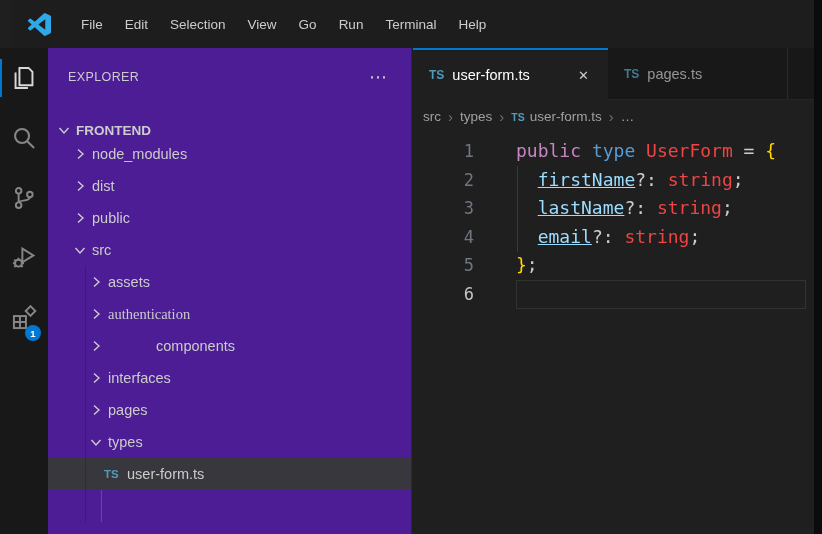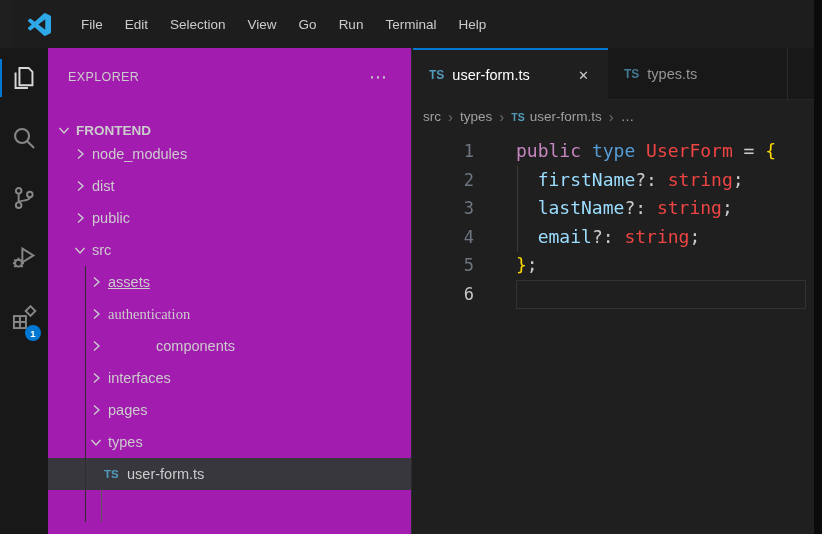--- a/index.html
+++ b/index.html
@@ -16,21 +16,21 @@
   
   .activitybar{position:absolute;left:0;top:48px;width:48px;height:486px;background:#181818;}
   .act-item{position:relative;width:48px;height:60px;display:flex;align-items:center;justify-content:center;color:#868686;}
   .act-item.active{color:#d7d7d7;}
   .act-item .act-icon{width:26px;height:26px;display:flex;}
   .act-item .act-icon svg{width:26px;height:26px;}
   .act-indicator{position:absolute;left:0;top:11px;width:2px;height:38px;background:#0078d4;}
   .act-badge{position:absolute;right:7px;bottom:7px;width:16px;height:16px;border-radius:50%;
     background:#0078d4;color:#fff;font-size:9.5px;font-weight:bold;display:flex;align-items:center;justify-content:center;}
   
-  .sidebar{position:absolute;left:48px;top:48px;width:364px;height:486px;background:#a21caf;
+  .sidebar{position:absolute;left:48px;top:48px;width:364px;height:486px;background:#4c1d95;
     border-right:1px solid #2b2b2b;box-sizing:border-box;}
   .sidebar-header{height:58px;display:flex;align-items:center;justify-content:space-between;
     padding:0 24px 0 20px;box-sizing:border-box;}
   .sidebar-title{font-size:12.5px;letter-spacing:0.4px;color:#cccccc;}
   .more-actions{font-size:18px;color:#cccccc;line-height:10px;}
   .tree-row{height:32px;display:flex;align-items:center;box-sizing:border-box;font-size:14.5px;color:#cccccc;white-space:nowrap;}
   .tree-row.selected{background:#37373d;}
   .tree-row .twisty{width:20px;height:16px;display:flex;align-items:center;flex:0 0 auto;color:#cccccc;}
   .tree-row .twisty svg{width:16px;height:16px;}
   .tree-row.root .label{font-weight:bold;font-size:13.5px;}
@@ -54,21 +54,21 @@
   .crumb .ts-glyph{font-size:10.5px;margin-right:5px;}
   .crumb-sep{color:#6e6e6e;margin:0 7px;font-size:15px;line-height:1;}
   
   .editor{position:relative;height:401px;background:#1f1f1f;
     font-family:"DejaVu Sans Mono","Liberation Mono",monospace;font-size:18px;}
   .code-line{display:flex;height:28.5px;line-height:28.5px;white-space:pre;}
   .code-line .ln{width:61px;text-align:right;color:#6e7681;flex:0 0 auto;font-size:17px;}
   .code-line .ln.active{color:#c6c6c6;}
   .code-line .code-text{margin-left:42px;}
   .tk-kw{color:#c586c0;} .tk-st{color:#569cd6;} .tk-ty{color:#ef4444;}
-  .tk-pr{color:#9cdcfe;} .tk-fg{color:#cccccc;} .tk-br{color:#ffd700;}
+  .tk-pr{color:#9cdcfe;text-decoration:underline;} .tk-fg{color:#cccccc;} .tk-br{color:#ffd700;}
   .current-line-box{position:absolute;left:103px;top:147px;width:290px;height:28.5px;
     border:1px solid #323232;box-sizing:border-box;pointer-events:none;}
   .bracket-guide{position:absolute;left:104px;top:33px;width:1px;height:86px;background:#3a3a3a;}
   
   .right-strip{position:absolute;right:0;top:0;width:8px;height:534px;background:#0b0b0b;z-index:6;}
 </style>
 </head>
 <body>
 
 <div id="window">
@@ -179,21 +179,21 @@
           <span class="label">public</span>
         </div>
         <div class="tree-row" style="padding-left: 24px;">
           <span class="twisty">
             <svg viewBox="0 0 16 16">
               <path d="M3.5 6 8 11l4.5-5" fill="none" stroke="currentColor" stroke-width="1.4"></path>
             </svg>
           </span>
           <span class="label">src</span>
         </div>
-        <div class="tree-row" style="padding-left: 40px; text-decoration: underline;">
+        <div class="tree-row" style="padding-left: 40px;">
           <span class="twisty">
             <svg viewBox="0 0 16 16">
               <path d="M6 3.5 11 8l-5 4.5" fill="none" stroke="currentColor" stroke-width="1.4"></path>
             </svg>
           </span>
           <span class="label">assets</span>
         </div>
         <div class="tree-row" style="padding-left: 40px; font-family: Liberation Serif, serif;">
           <span class="twisty">
             <svg viewBox="0 0 16 16">
@@ -245,21 +245,21 @@
 
   <div class="editor-group">
     <div class="tabbar">
         <div class="tab active">
           <span class="ts-glyph">TS</span>
           <span class="tab-label">user-form.ts</span>
           <span class="tab-close">✕</span>
         </div>
         <div class="tab inactive">
           <span class="ts-glyph">TS</span>
-          <span class="tab-label">types.ts</span>
+          <span class="tab-label">pages.ts</span>
         </div>
       </div>
     <div class="breadcrumbs">
         <span class="crumb">
           <span>src</span>
         </span>
         <span class="crumb-sep">›</span>
         <span class="crumb">
           <span>types</span>
         </span>

